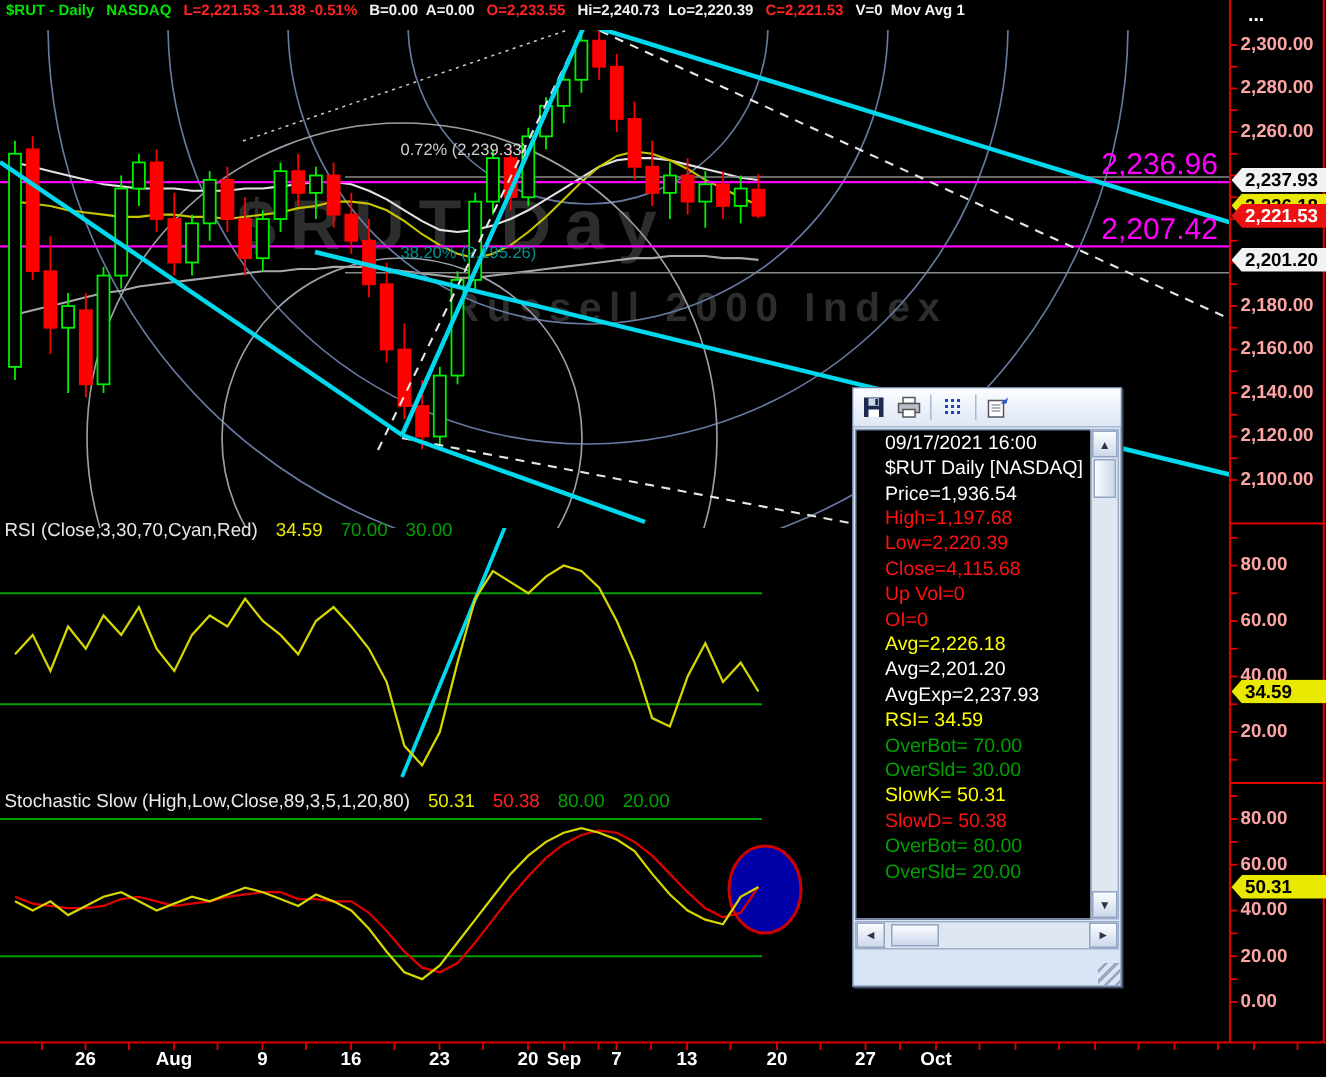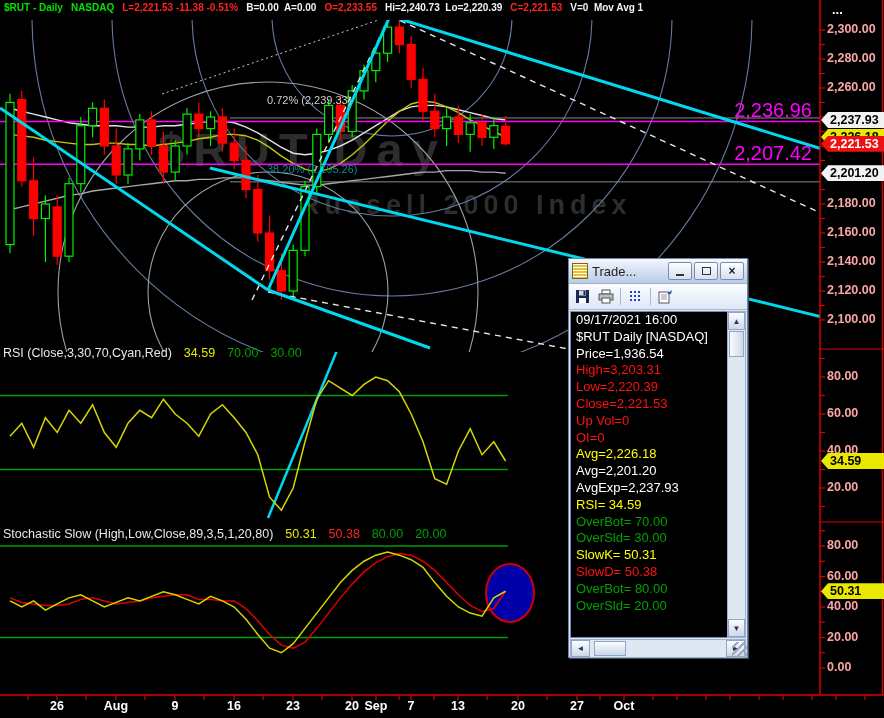--- a/index.html
+++ b/index.html
@@ -50,21 +50,21 @@
   .glyph-res{display:block;width:7px;height:6px;border:1px solid #333;}
   .glyph-x{font-size:12px;font-weight:700;}
   .notebook{width:14px;height:14px;background:#e8c23a;border:1px solid #7a6414;
         background-image:linear-gradient(#fff 1px,transparent 1px);background-size:100% 3px;}
   .dwin-toolbar{height:25px;display:flex;align-items:center;gap:6px;padding:0 5px;
         background:linear-gradient(#fcfdff,#dde7f5);border-bottom:1px solid #aab8d0;}
   .tsep{width:1px;height:17px;background:#aab8d0;}
   .dwin-body{position:relative;height:327px;margin:1px;background:#e4ebf5;}
   .ddata{position:absolute;left:0;top:0;right:17px;bottom:0;background:#000;
          border:1px solid #7a8aa8;border-right:none;overflow:hidden;}
-  .drow{font-size:13px;line-height:16.8px;padding-left:5px;white-space:pre;}
+  .drow{font-size:13px;line-height:16.8px;padding-left:19px;white-space:pre;}
   .c-white{color:#fff;} .c-red{color:#ff1111;} .c-yellow{color:#ffff00;} .c-green{color:#00a000;}
   .vscroll{position:absolute;right:0;top:0;bottom:0;width:17px;background:#dfe7f2;
            border:1px solid #9fb0cc;display:flex;flex-direction:column;}
   .sbtn{height:16px;background:linear-gradient(#fbfdff,#ccd8ea);border:1px solid #93a5c4;
         font-size:8px;color:#334;display:flex;align-items:center;justify-content:center;}
   .vthumb{height:24px;margin:1px;background:linear-gradient(90deg,#fbfdff,#ccd8ea);border:1px solid #93a5c4;}
   .vfill{flex:1;}
   .hscroll{position:relative;height:17px;margin:1px;background:#dfe7f2;border:1px solid #9fb0cc;
            display:flex;}
   .hbtn{width:17px;background:linear-gradient(#fbfdff,#ccd8ea);border:1px solid #93a5c4;
@@ -355,31 +355,20 @@
       <div class="xlab" style="left:352px">20</div>
       <div class="xlab" style="left:376px">Sep</div>
       <div class="xlab" style="left:411px">7</div>
       <div class="xlab" style="left:458px">13</div>
       <div class="xlab" style="left:518px">20</div>
       <div class="xlab" style="left:577px">27</div>
       <div class="xlab" style="left:624px">Oct</div>
     </div>
 
   <div class="dwin">
-    <div class="dwin-title">
-      <span class="notebook"></span>
-      <span class="ttl">Trade...</span>
-      <span class="tbtn">
-          <i class="glyph-min"></i>
-        </span>
-      <span class="tbtn">
-          <i class="glyph-res"></i>
-        </span>
-      <span class="tbtn glyph-x">×</span>
-    </div>
     <div class="dwin-toolbar">
       <span class="ticon">
         <svg width="15" height="15">
             <rect x="1" y="1" width="13" height="13" fill="#1c2a52"></rect>
             <rect x="4" y="1.5" width="7" height="5" fill="#cdd6e8"></rect>
             <rect x="8.5" y="2" width="2" height="4" fill="#1c2a52"></rect>
             <rect x="4" y="9" width="7" height="5" fill="#fff"></rect>
           </svg>
       </span>
       <span class="ticon">
@@ -414,23 +403,23 @@
             <line x1="3" y1="10" x2="9" y2="10" stroke="#99a"></line>
             <path d="M9 5 L14 1 L13 5 Z" fill="#2255cc"></path>
           </svg>
       </span>
     </div>
     <div class="dwin-body">
       <div class="ddata" id="dwin-rows">
           <div class="drow c-white" style="">09/17/2021 16:00</div>
           <div class="drow c-white" style="">$RUT Daily [NASDAQ]</div>
           <div class="drow c-white" style="">Price=1,936.54</div>
-          <div class="drow c-red" style="">High=3,203.31</div>
+          <div class="drow c-red" style="">High=1,197.68</div>
           <div class="drow c-red" style="">Low=2,220.39</div>
-          <div class="drow c-red" style="">Close=2,221.53</div>
+          <div class="drow c-red" style="">Close=4,115.68</div>
           <div class="drow c-red" style="">Up Vol=0</div>
           <div class="drow c-red" style="">OI=0</div>
           <div class="drow c-yellow" style="">Avg=2,226.18</div>
           <div class="drow c-white" style="">Avg=2,201.20</div>
           <div class="drow c-white" style="">AvgExp=2,237.93</div>
           <div class="drow c-yellow" style="">RSI= 34.59</div>
           <div class="drow c-green" style="">OverBot= 70.00</div>
           <div class="drow c-green" style="">OverSld= 30.00</div>
           <div class="drow c-yellow" style="">SlowK= 50.31</div>
           <div class="drow c-red" style="">SlowD= 50.38</div>

